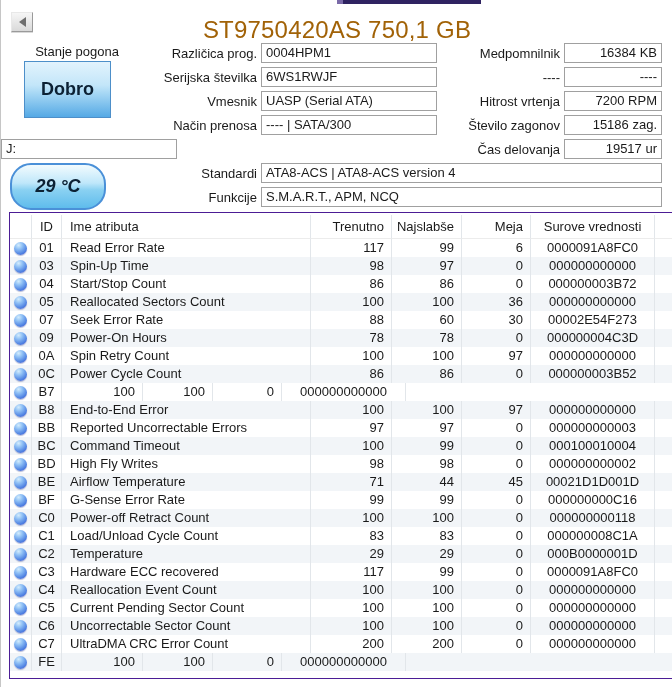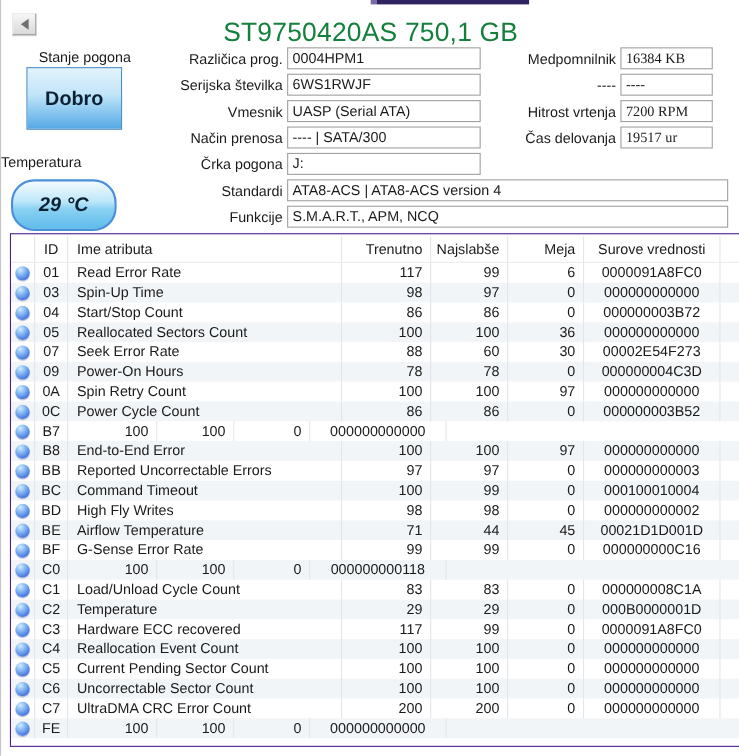--- a/index.html
+++ b/index.html
@@ -24,21 +24,21 @@
     border:1px solid #9a9a9a;
     border-top-color:#e8e8e8; border-left-color:#e8e8e8;
     box-shadow:0 1px 0 rgba(0,0,0,.15);
     display:flex; align-items:center; justify-content:center; cursor:default; }
   .back-arrow { width:0; height:0;
     border-top:5px solid transparent; border-bottom:5px solid transparent;
     border-right:7px solid #6e6e6e; }
 
   
   .title { position:absolute; left:0; top:15px; width:672px; text-align:center;
-    font-size:24px; line-height:30px; color:#15803d; letter-spacing:0.2px; }
+    font-size:24px; line-height:30px; color:#a16207; letter-spacing:0.2px; }
 
   
   .status-label { position:absolute; left:0; top:44px; width:118px; text-align:right; font-size:13px; }
   .status-btn { position:absolute; left:23px; top:61px; width:87px; height:57px;
     border:1px solid #4d8fc9;
     background:linear-gradient(#e2f3fd 0%,#c3e6f9 42%,#a4d6f4 58%,#55a9e5 100%);
     display:flex; align-items:center; justify-content:center;
     font-size:18px; font-weight:bold; color:#0c2134; }
   .temp-label { position:absolute; left:0; top:140px; width:118px; font-size:13px; }
   .temp-badge { position:absolute; left:9px; top:163px; width:96px; height:47px;
@@ -52,21 +52,21 @@
   .fields.mid  { left:0; }
   .fields.right{ left:440px; }
   .fields.wide { left:0; top:161px; }
   .frow { display:flex; align-items:center; height:24px; }
   .flabel { font-size:13px; text-align:right; padding-right:4px; white-space:nowrap; }
   .mid .flabel, .wide .flabel { width:260px; }
   .right .flabel { width:123px; }
   .fbox { height:20px; border:1px solid #a0a0a0; background:#fff;
     font-size:13px; line-height:18px; padding:0 4px; overflow:hidden; white-space:nowrap; }
   .mid .fbox  { width:176px; }
-  .right .fbox{ width:84px; text-align:left;font-family:Liberation Serif, serif; }
+  .right .fbox{ width:98px; text-align:right; }
   .wide .fbox { width:401px; }
 
   
   .panel { position:absolute; left:8px; top:212px; width:672px; height:467px;
     border:1px solid #4c1d95; background:#fff; padding-top:2px; overflow:hidden; }
   .trow { display:flex; width:100%; }
   .thead { height:24px; }
   .thead .cell { line-height:24px; color:#1a1a1a; border-bottom:1px solid #ececec; }
   .tbody .trow { height:18px; }
   .tbody .trow:nth-child(even) { background:#f2f5f8; }
@@ -112,36 +112,39 @@
     </div>
     <div class="frow">
       <div class="flabel">Vmesnik</div>
       <div class="fbox">UASP (Serial ATA)</div>
     </div>
     <div class="frow">
       <div class="flabel">Način prenosa</div>
       <div class="fbox">---- | SATA/300</div>
     </div>
     <div class="frow">
-      <div class="flabel">Črka pogona</div>
       <div class="fbox">J:</div>
     </div>
   </div>
 <div class="fields right" id="right-fields">
     <div class="frow">
       <div class="flabel">Medpomnilnik</div>
       <div class="fbox">16384 KB</div>
     </div>
     <div class="frow">
       <div class="flabel">----</div>
       <div class="fbox">----</div>
     </div>
     <div class="frow">
       <div class="flabel">Hitrost vrtenja</div>
       <div class="fbox">7200 RPM</div>
+    </div>
+    <div class="frow">
+      <div class="flabel">Število zagonov</div>
+      <div class="fbox">15186 zag.</div>
     </div>
     <div class="frow">
       <div class="flabel">Čas delovanja</div>
       <div class="fbox">19517 ur</div>
     </div>
   </div>
 <div class="fields wide" id="wide-fields">
     <div class="frow">
       <div class="flabel">Standardi</div>
       <div class="fbox">ATA8-ACS | ATA8-ACS version 4</div>
@@ -341,20 +344,21 @@
         <div class="cell c-worst">99</div>
         <div class="cell c-thr">0</div>
         <div class="cell c-raw">000000000C16</div>
         <div class="cell c-sp"></div>
       </div>
       <div class="trow">
         <div class="cell c-orb">
           <div class="orb"></div>
         </div>
         <div class="cell c-id">C0</div>
+        <div class="cell c-name">Power-off Retract Count</div>
         <div class="cell c-cur">100</div>
         <div class="cell c-worst">100</div>
         <div class="cell c-thr">0</div>
         <div class="cell c-raw">000000000118</div>
         <div class="cell c-sp"></div>
       </div>
       <div class="trow">
         <div class="cell c-orb">
           <div class="orb"></div>
         </div>

